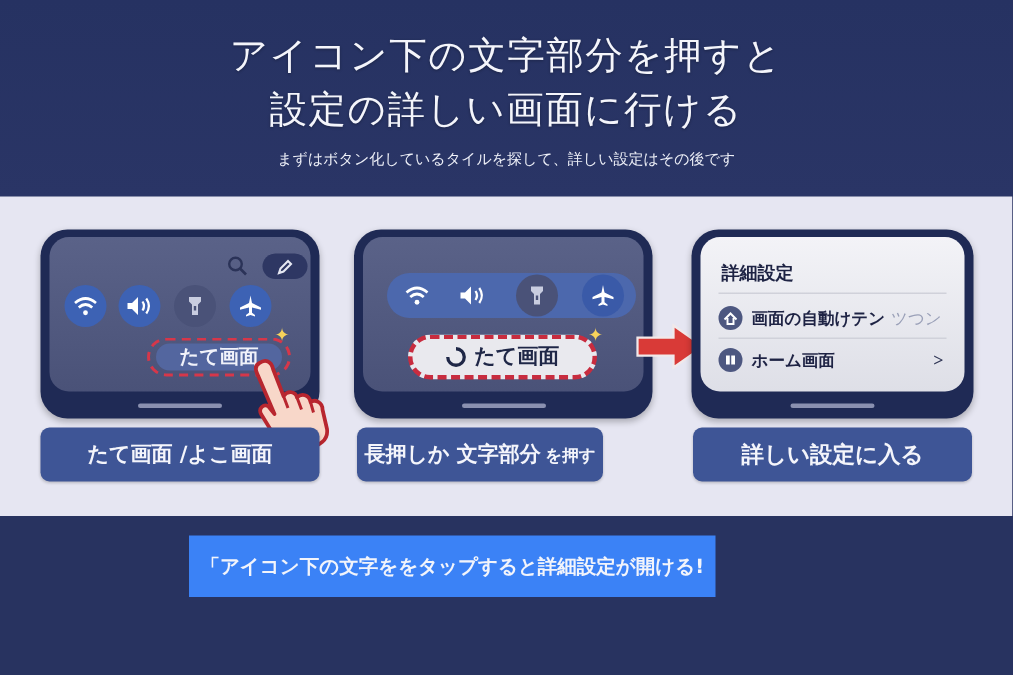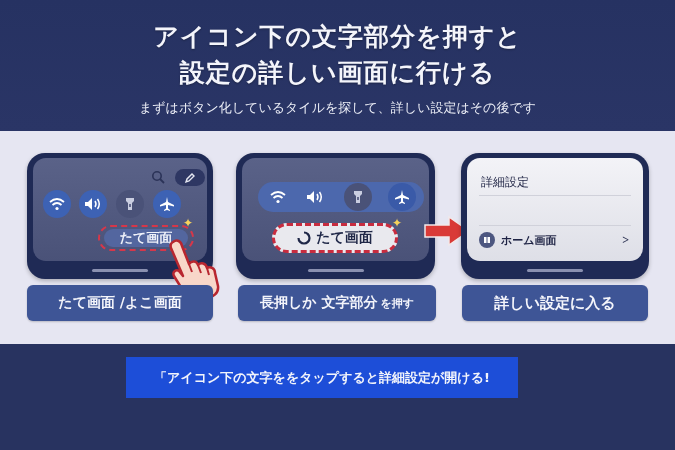--- a/index.html
+++ b/index.html
@@ -9,28 +9,28 @@
       font-family: "DejaVu Sans", "Liberation Sans", sans-serif;
       position: relative;
       color: #fff;
     }
     .top {
       position: absolute; left: 0; top: 0; width: 675px; height: 131px;
       background: linear-gradient(180deg, #263262 0%, #2a3566 100%);
     }
     .title {
       position: absolute; left: 0; width: 675px; text-align: center;
-      font-weight: bold; font-size: 25px; color: #f4f5fb; letter-spacing: 1px;
+      font-weight: normal; font-size: 25px; color: #f4f5fb; letter-spacing: 1px;
       text-shadow: 0 1px 2px rgba(0,0,0,0.3);
     }
     .title.l1 { top: 20px; }
     .title.l2 { top: 56px; }
     .subtitle {
       position: absolute; left: 0; width: 675px; top: 99px; text-align: center;
-      font-size: 13px; color: #eef0f8;
+      font-size: 10px; color: #eef0f8;
     }
     .band {
       position: absolute; left: 0; top: 131px; width: 675px; height: 213px;
       background: #e6e6f2;
     }
     .device {
       position: absolute; top: 153px; height: 126px;
       background: #1f2a55; border-radius: 18px;
       box-shadow: 0 2px 4px rgba(0,0,0,0.25);
     }
@@ -78,21 +78,21 @@
       position: absolute; left: 16px; top: 24px; width: 166px; height: 30px;
       border-radius: 15px; background: #4c68ad;
     }
     .p2 {
       left: 30px; top: 65px; width: 126px; height: 30px; border-radius: 15px;
       border: 3px dashed #c82c3f; background: #e9e9ee; color: #1f2747; font-size: 14px;
     }
     .p2 .sync-icon { margin-right: 5px; }
 
     .panel-title {
-      position: absolute; left: 14px; top: 16px; color: #1e2344; font-weight: normal; font-size: 12px;
+      position: absolute; left: 14px; top: 16px; color: #1e2344; font-weight: bold; font-size: 12px;
     }
     .panel-divider {
       position: absolute; left: 12px; right: 12px; height: 1px; background: #d0d1da;
     }
     .panel-row {
       position: absolute; left: 12px; right: 14px; height: 22px;
       display: flex; align-items: center; color: #1e2344; font-size: 11px; font-weight: bold;
     }
     .row-icon {
       width: 16px; height: 16px; border-radius: 50%; background: #4d5780;
@@ -101,30 +101,30 @@
     .row-faded { color: #9aa0b8; font-weight: normal; margin-left: 4px; }
     .row-chev { margin-left: auto; color: #2c3252; font-size: 12px; }
 
     .label {
       position: absolute; top: 285px; height: 36px; border-radius: 6px;
       background: #3e5596; color: #f4f5fb; font-weight: bold; font-size: 14px;
       display: flex; align-items: center; justify-content: center;
       box-shadow: 0 1px 2px rgba(0,0,0,0.2);
     }
     .lb1 { left: 27px; width: 186px; }
-    .lb2 { left: 238px; width: 198px; }
+    .lb2 { left: 238px; width: 164px; }
     .lb3 { left: 462px; width: 186px; font-size: 15px; }
     .lb2 .small { font-size: 11px; margin-left: 3px; }
 
     .arrow { position: absolute; left: 423px; top: 215px; width: 48px; height: 32px; }
     .hand { position: absolute; left: 165px; top: 238px; width: 62px; height: 62px; }
 
     .bottom-box {
-      position: absolute; left: 126px; top: 357px; width: 392px; height: 41px;
-      background: #1d4ed8; display: flex; align-items: center; justify-content: center;
+      position: absolute; left: 126px; top: 357px; width: 351px; height: 41px;
+      background: #3b82f6; display: flex; align-items: center; justify-content: center;
       color: #f2f4fb; font-size: 13px; font-weight: bold;
     }
   </style>
 </head>
 <body>
 
 <div class="top">
   <div class="title l1">アイコン下の文字部分を押すと</div>
   <div class="title l2">設定の詳しい画面に行ける</div>
   <div class="subtitle">まずはボタン化しているタイルを探して、詳しい設定はその後です</div>
@@ -220,20 +220,29 @@
 </div>
 
 <svg class="arrow" viewBox="0 0 48 32">
   <path d="M2 10 H26 V2 L46 16 L26 30 V22 H2 Z" fill="#d93a37" stroke="#f1e9ea" stroke-width="1.5"></path>
 </svg>
 
 <div class="device d3">
   <div class="screen">
     <div class="panel-title">詳細設定</div>
     <div class="panel-divider" style="top:37px;"></div>
+    <div class="panel-row" style="top:43px;">
+      <span class="row-icon">
+        <svg width="10" height="10" viewBox="0 0 10 10">
+            <path d="M1 6 L5 2 L9 6 M3 5 V9 H7 V5" fill="none" stroke="#fff" stroke-width="1.3"></path>
+          </svg>
+      </span>
+      <span>画面の自動けテン</span>
+      <span class="row-faded">ツつン</span>
+    </div>
     <div class="panel-divider" style="top:67px;"></div>
     <div class="panel-row" style="top:71px;font-family:Liberation Serif, serif;">
       <span class="row-icon">
         <svg width="10" height="10" viewBox="0 0 10 10">
             <rect x="2" y="2" width="2.5" height="6" fill="#fff"></rect>
             <rect x="5.5" y="2" width="2.5" height="6" fill="#fff"></rect>
           </svg>
       </span>
       <span>ホーム画面</span>
       <span class="row-chev">&gt;</span>

